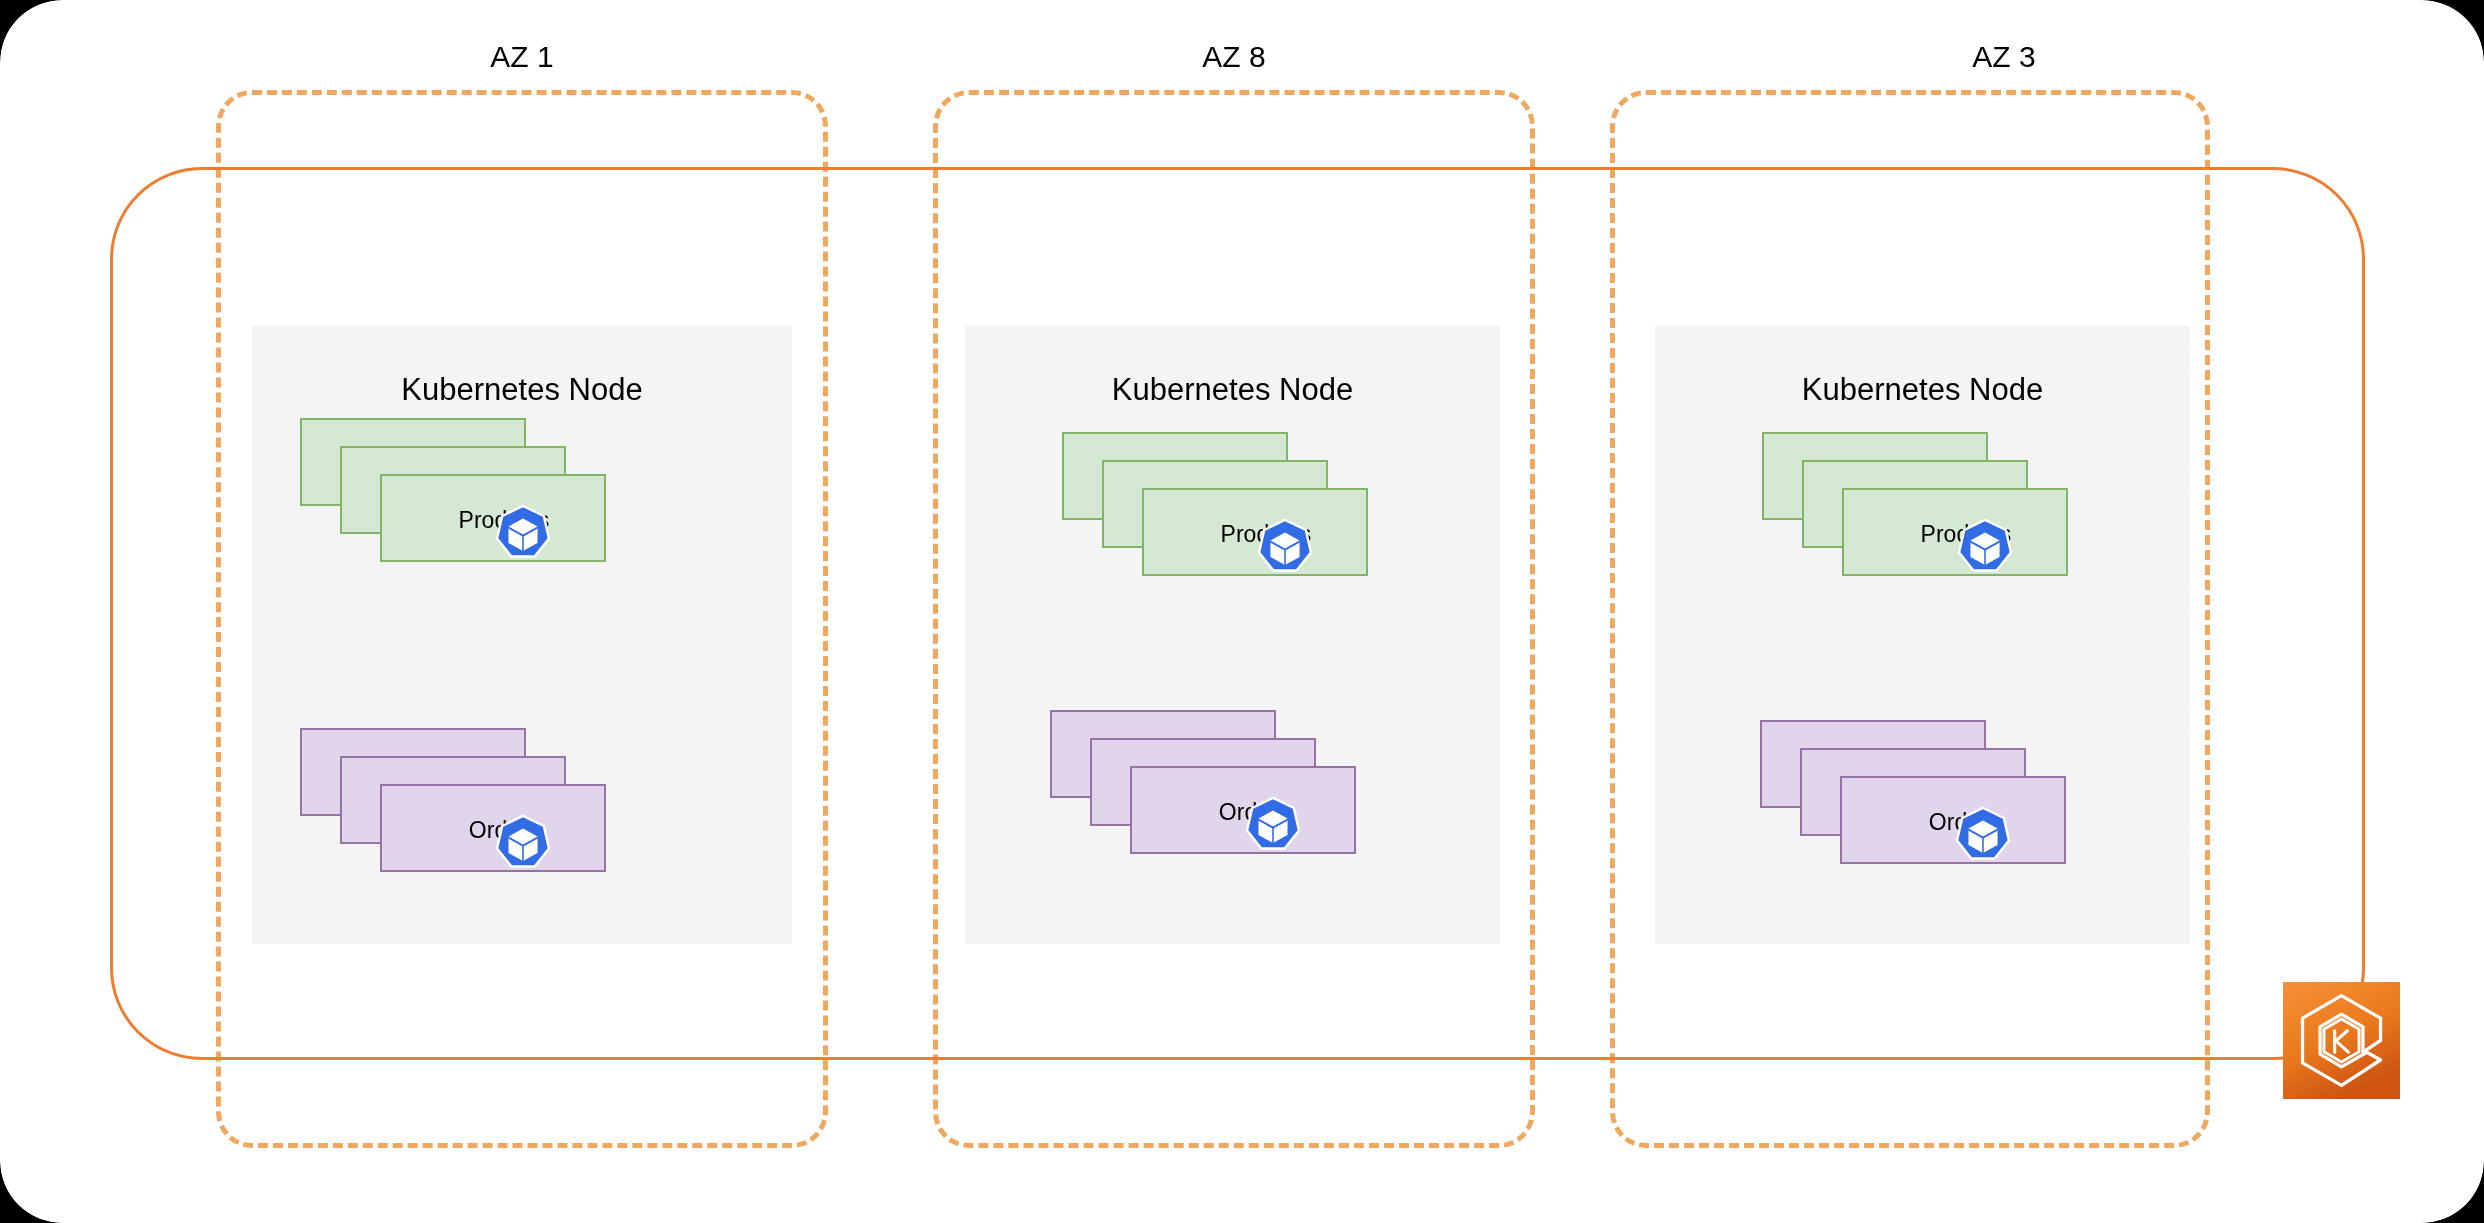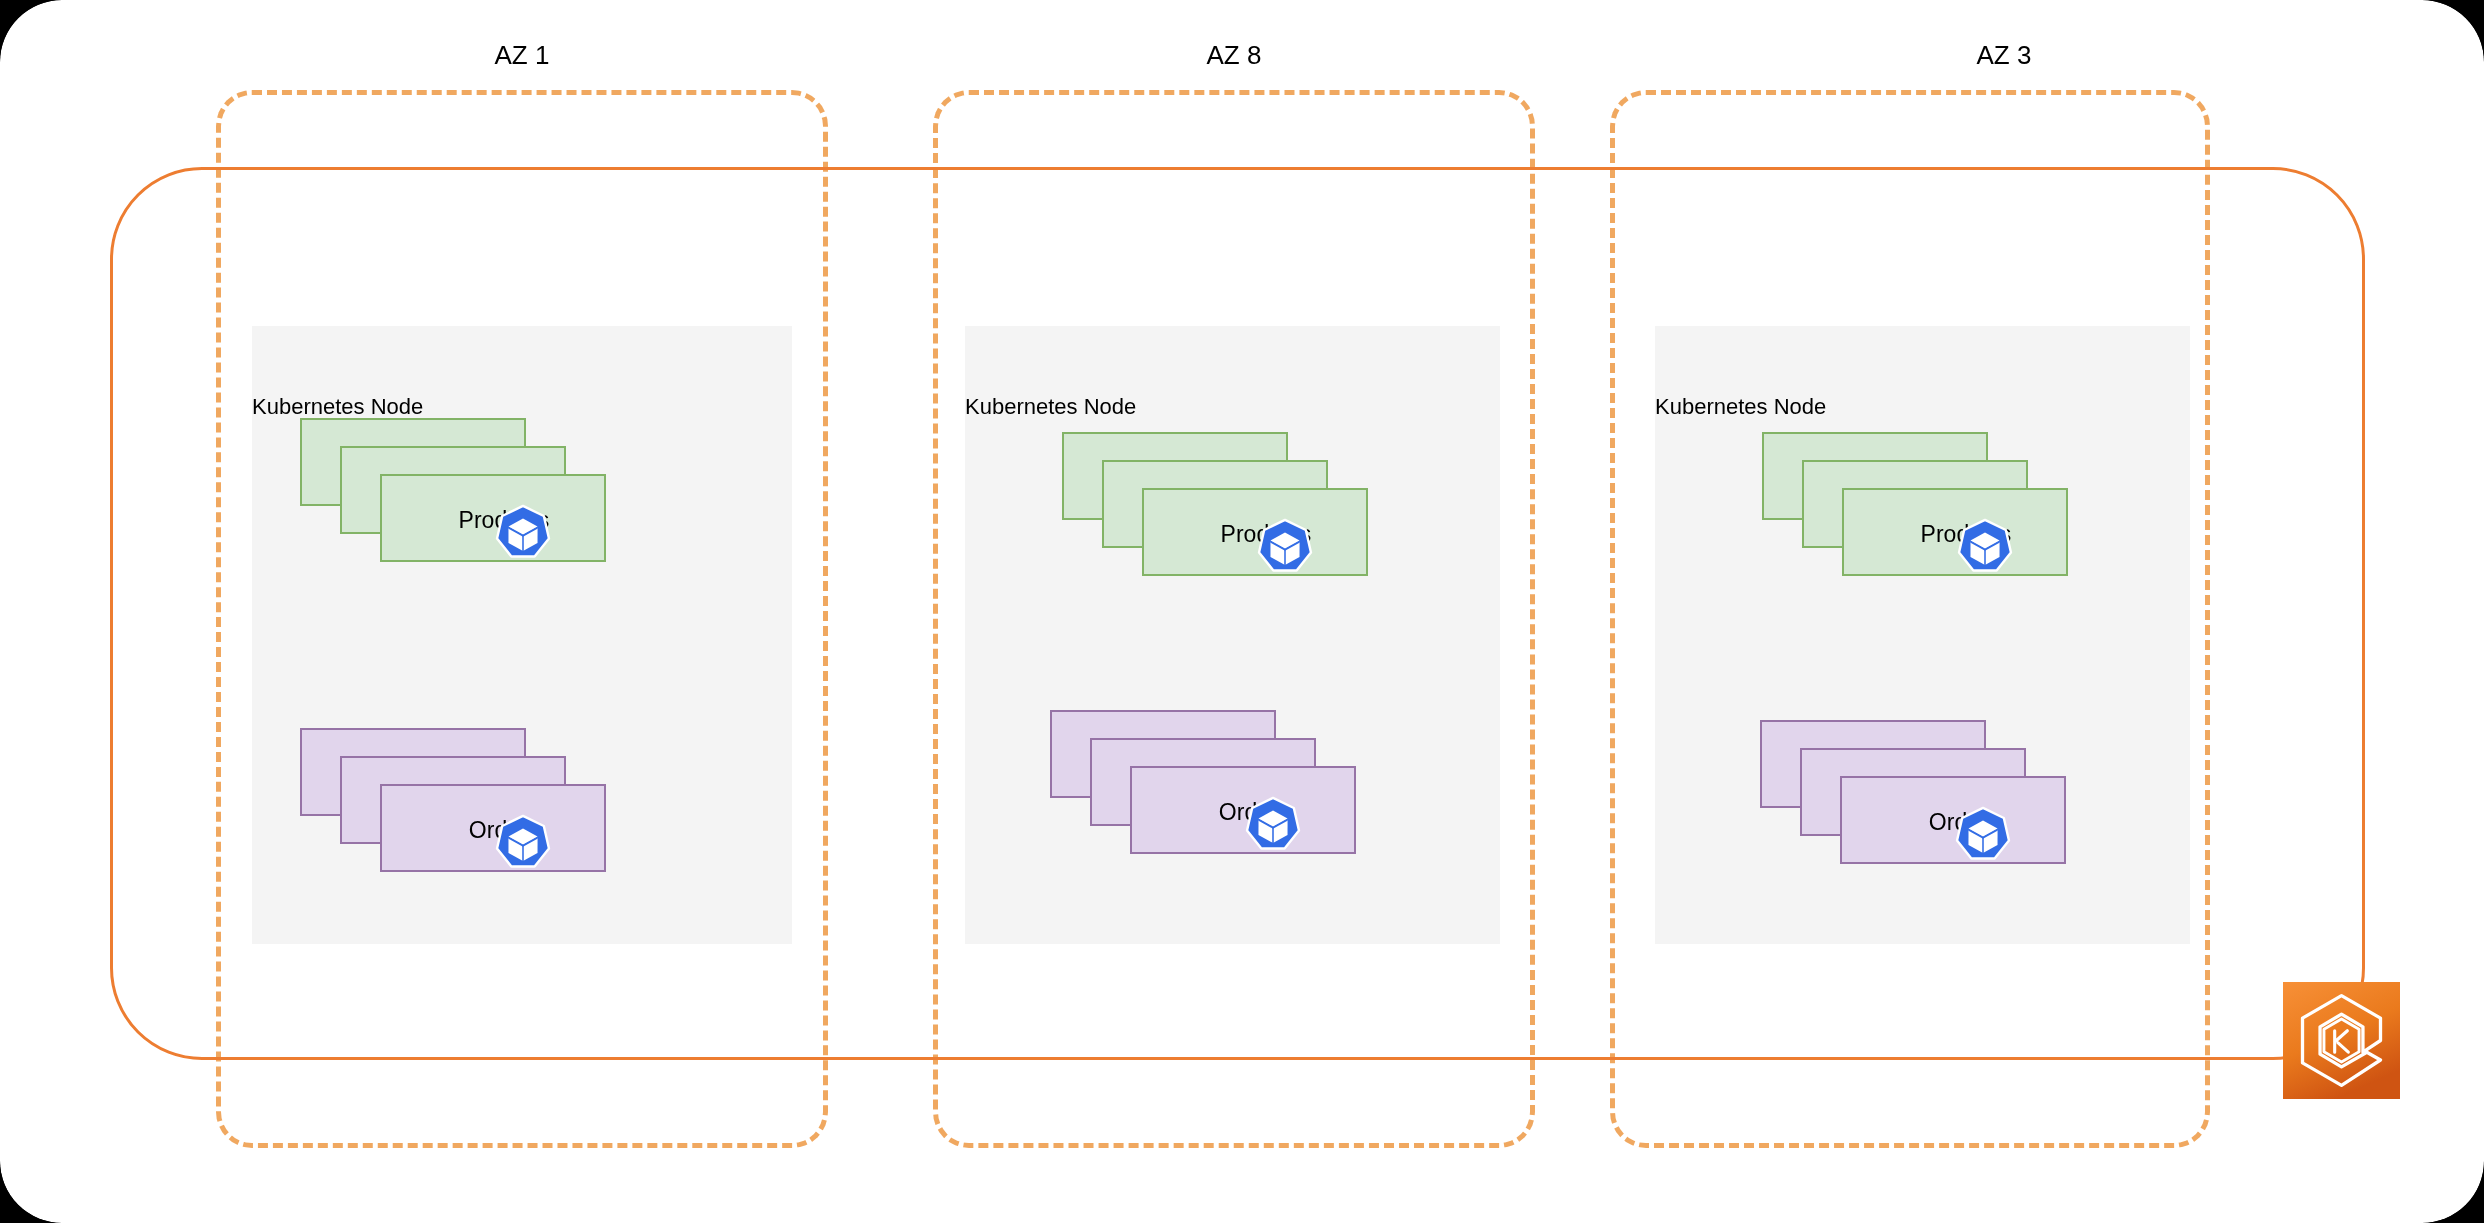--- a/index.html
+++ b/index.html
@@ -57,21 +57,21 @@
     box-sizing: border-box;
     z-index: 3;
   }
   .az-box.az1 { left: 216px;  width: 612px; }
   .az-box.az2 { left: 933px;  width: 602px; }
   .az-box.az3 { left: 1610px; width: 600px; }
 
   .az-label {
     position: absolute;
     top: 40px;
-    font-size: 26px;
+    font-size: 30px;
     color: #000000;
     text-align: center;
     white-space: nowrap;
     z-index: 8;
   }
   .az-label.az1 { left: 216px;  width: 612px; }
   .az-label.az2 { left: 933px;  width: 602px; }
   .az-label.az3 { left: 1704px; width: 600px; }
 
   
@@ -84,25 +84,24 @@
   }
   .k8s-node.n1 { left: 252px;  width: 540px; }
   .k8s-node.n2 { left: 965px;  width: 535px; }
   .k8s-node.n3 { left: 1655px; width: 535px; }
 
   .node-title {
     position: absolute;
     top: 46px;
     left: 0;
     width: 100%;
-    text-align: left;
-    font-size: 22px;
+    text-align: center;
+    font-size: 31px;
     color: #000000;
     white-space: nowrap;
-    margin-top: 22px;
   }
 
   
   .pod-stack {
     position: absolute;
     width: 360px;
     height: 148px;
     z-index: 5;
   }
   .pod-card {

